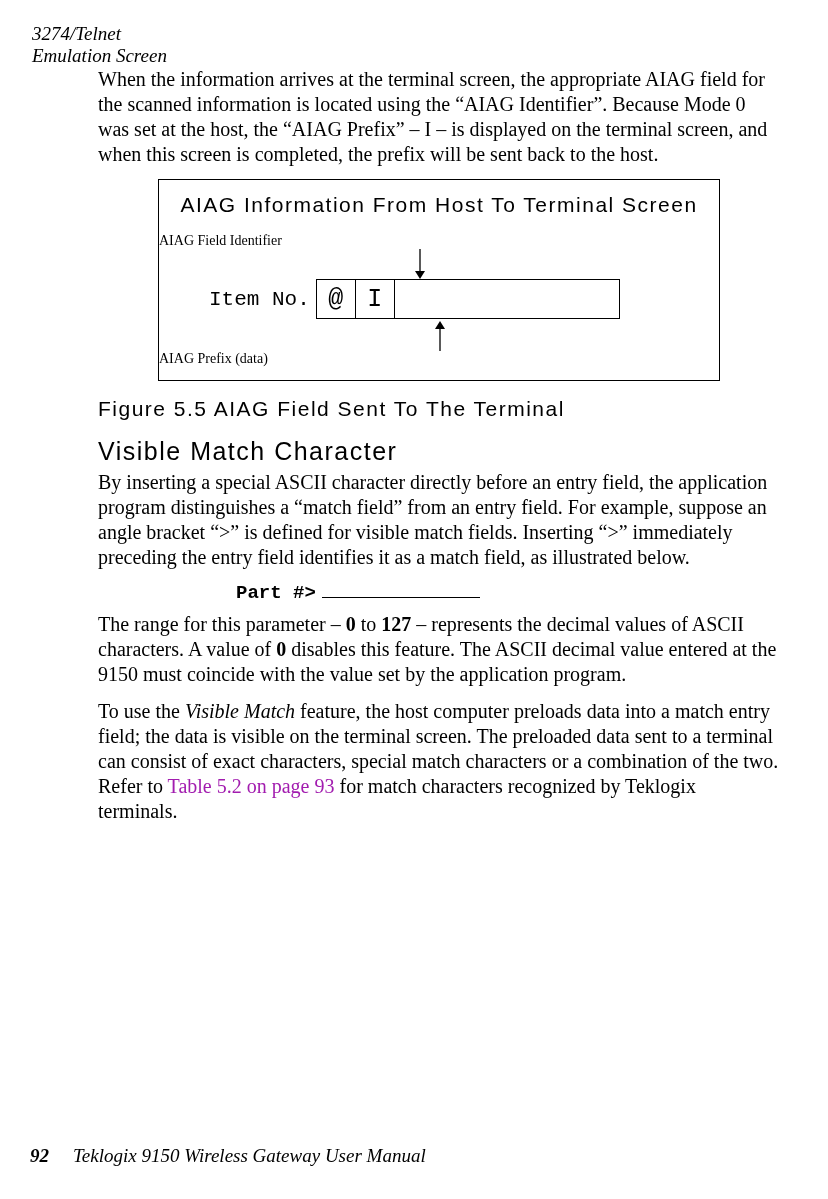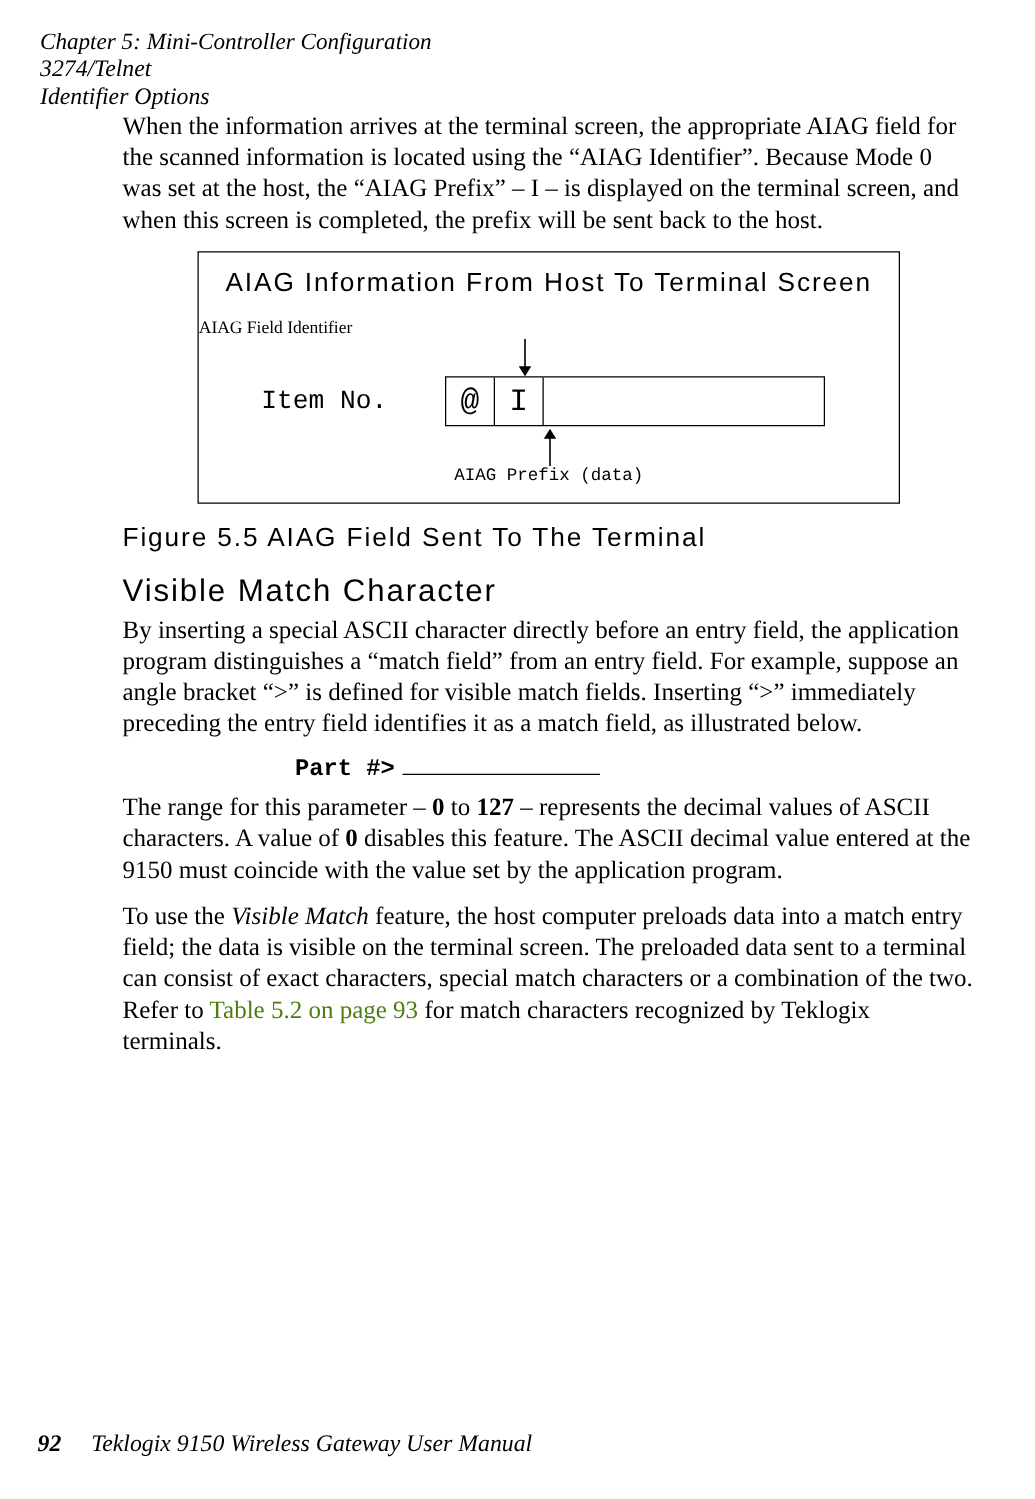--- a/index.html
+++ b/index.html
@@ -8,47 +8,46 @@
 .rhead-chapter { font-style: italic; font-size: 18.5px; line-height: 22px; }
 .rhead-section { font-style: italic; font-weight: normal; font-size: 19px; line-height: 22px; }
 .body { margin-left: 66px; margin-right: 0; }
 .body p { font-size: 20px; line-height: 25px; margin: 0 0 12px 0; text-align: left; }
 .first-para { margin-top: 22px; }
 .figure-box { border: 1.5px solid #000; width: 560px; height: 200px; margin: 4px auto 10px auto; position: relative; }
 .fig-title { font-family: "Arial Narrow", "Helvetica Condensed", Arial, sans-serif; font-stretch: condensed; font-size: 21px; letter-spacing: 1.5px; text-align: center; position: absolute; top: 13px; left: 0; right: 0; }
 .fig-arrow-label-top { font-family: "Times New Roman", serif; font-size: 14px; position: absolute; top: 53px; left: 0; right: 0; }
 .arrow-down { position: absolute; left: 50%; transform: translateX(-50%); top: 69px; width: 0; }
 .arrow-down svg { display: block; }
-.field-row { position: absolute; top: 100px; left: 50px; right: 30px; height: 38px; display: flex; align-items: center; gap: 40px; }
+.field-row { position: absolute; top: 100px; left: 50px; right: 30px; height: 38px; display: flex; align-items: center; }
 .item-label { font-family: "Courier New", monospace; font-size: 21px; margin-right: 6px; white-space: nowrap; }
 .big-box { border: 1.5px solid #000; height: 38px; flex: 0 0 302px; display: flex; align-items: stretch; }
 .cell { border-right: 1.5px solid #000; display: flex; align-items: center; justify-content: center; font-family: "Courier New", monospace; font-size: 25px; }
 .cell-at { width: 38px; }
 .cell-prefix { width: 38px; }
 .cell-rest { flex: 1; border-right: none; }
 .arrow-up-wrap { position: absolute; top: 141px; left: 274px; }
-.fig-arrow-label-bot { font-family: Liberation Mono, monospace; font-size: 14px; position: absolute; top: 171px; left: 0; right: 0; text-align: center; }
+.fig-arrow-label-bot { font-family: Liberation Serif, serif; font-size: 14px; position: absolute; top: 171px; left: 0; right: 0; }
 .fig-caption { font-family: "Arial Narrow", "Helvetica Condensed", Arial, sans-serif; font-stretch: condensed; font-size: 21px; letter-spacing: 1.5px; margin: 16px 0 16px 0; }
 .subhead { font-family: "Arial Narrow", "Helvetica Condensed", Arial, sans-serif; font-stretch: condensed; font-size: 25px; letter-spacing: 1.5px; margin: 10px 0 4px 0; }
 .mono-line { font-family: "Courier New", monospace; font-weight: bold; font-size: 19px; margin: 2px 0 8px 0; padding-left: 138px; white-space: nowrap; }
 .ul { display: inline-block; border-bottom: 1.5px solid #000; width: 158px; height: 14px; vertical-align: baseline; margin-left: 6px; }
-.link { color: #4d7c0f; }
+.link { color: #a21caf; }
 .footer { position: absolute; left: 30px; bottom: 32px; font-size: 19px; }
 .pagenum { font-style: italic; font-weight: bold; margin-right: 24px; }
 .manual-title { font-style: italic; }
 </style>
 </head>
 <body>
 
 <div class="page">
 
   <div>
-    <div class="rhead-chapter">Chapter 5:  Mini-Controller Configuration</div>
     <div class="rhead-section">3274/Telnet</div>
-    <div class="rhead-section">Identifier Options</div>
+    <div class="rhead-section">Emulation Screen</div>
   </div>
 
   <div class="body">
     <p class="first-para">When the information arrives at the terminal screen, the appropriate AIAG field for the scanned information is located using the “AIAG Identifier”. Because Mode 0 was set at the host, the “AIAG Prefix” – I – is displayed on the terminal screen, and when this screen is completed, the prefix will be sent back to the host.</p>
 
     <div class="figure-box">
       <div class="fig-title">AIAG Information From Host To Terminal Screen</div>
       <div class="fig-arrow-label-top">AIAG Field Identifier</div>
       <div class="arrow-down" style="left: 254px;">
         <svg width="14" height="30">

